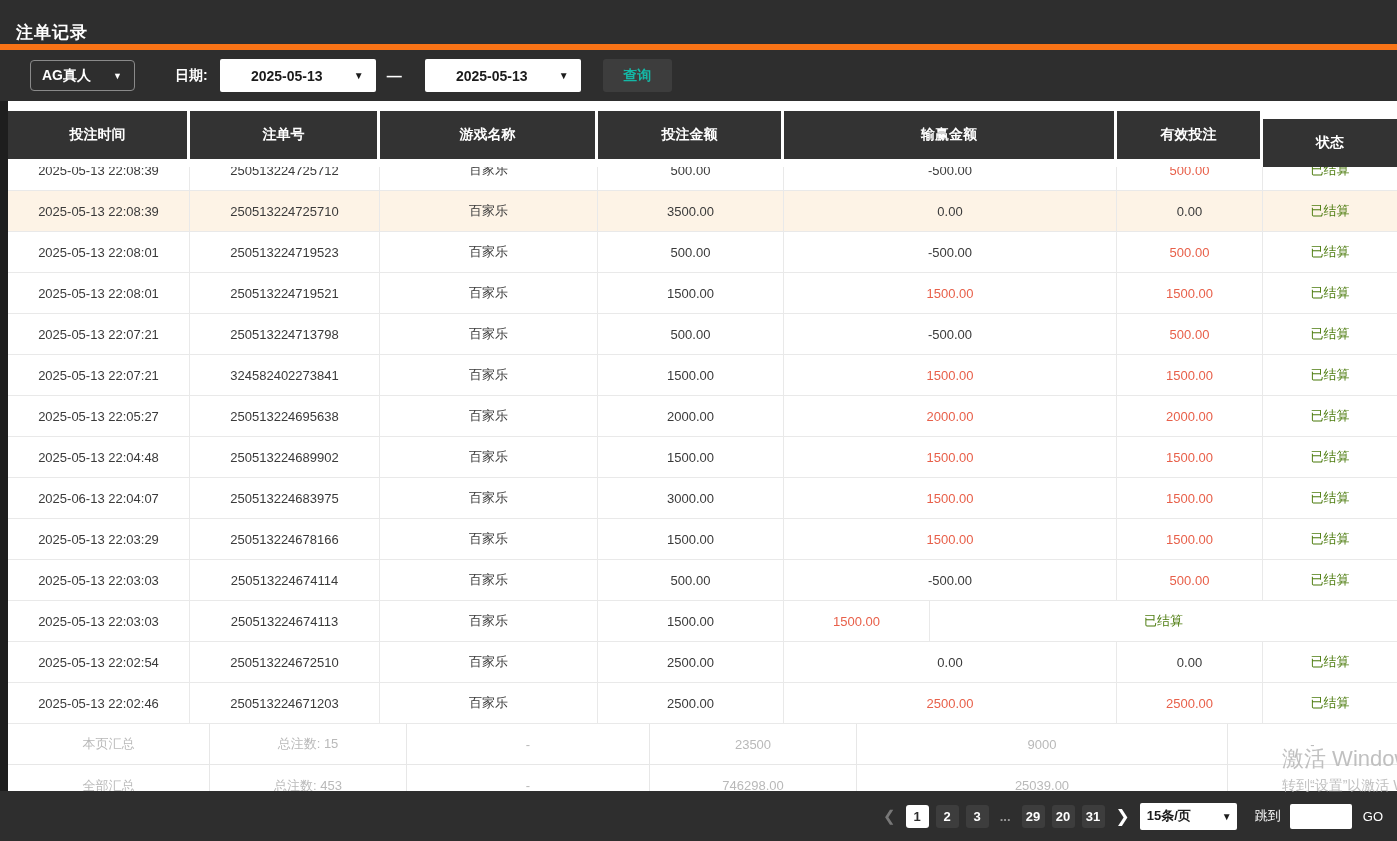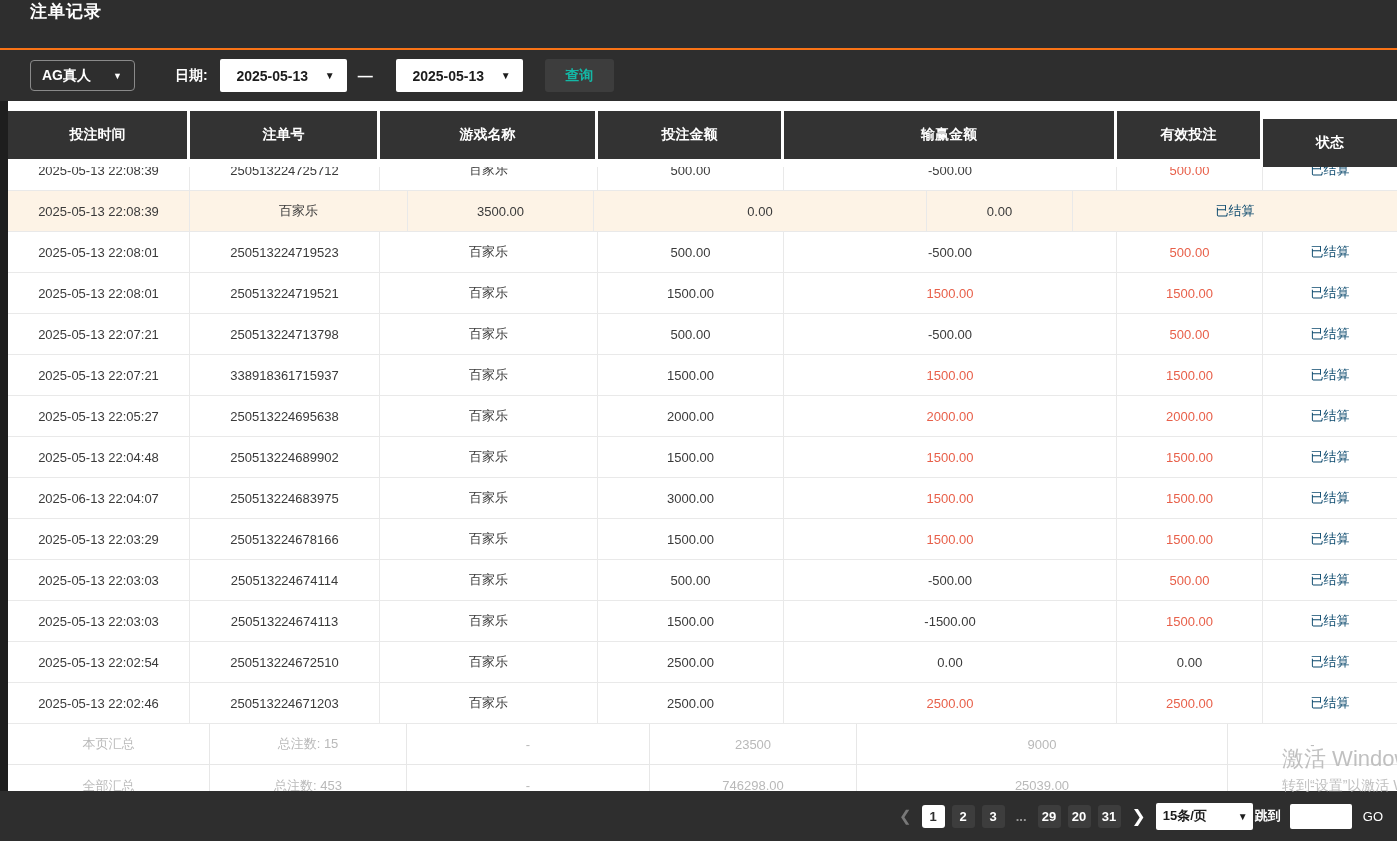--- a/index.html
+++ b/index.html
@@ -1,34 +1,34 @@
 <!DOCTYPE html>
 <html><head>
 <meta charset="utf-8">
 <style>
   * { margin:0; padding:0; box-sizing:border-box; }
   html,body { background:#1a1a1a; }
   body { font-family:"Liberation Sans","DejaVu Sans",sans-serif; }
   .page { position:relative; width:1397px; height:841px; background:#2e2e2e; overflow:hidden; }
 
   
-  .title-bar { height:50px; display:flex; align-items:flex-start; padding-left:30px;
-               border-bottom:2px solid #f97316; }
+  .title-bar { height:50px; display:flex; align-items:flex-end; padding-left:16px;
+               border-bottom:6px solid #f97316; }
   .title-bar .title { color:#fff; font-size:17px; font-weight:700; letter-spacing:1px; }
 
   
   .filter-bar { height:51px; display:flex; align-items:center; padding-left:30px; }
   .game-select { width:105px; height:31px; border:1px solid #8a8a8a; border-radius:4px;
                  display:flex; align-items:center; justify-content:space-between;
                  padding:0 12px 0 11px; cursor:pointer; }
   .game-select .val { color:#fff; font-size:14px; font-weight:700; }
   .caret-w { color:#fff; font-size:9px; }
   .caret-d { color:#1c1c1c; font-size:10px; }
   .date-label { color:#fff; font-size:14px; font-weight:700; margin-left:40px; }
-  .date-select { width:127px; height:33px; background:#fff; border-radius:2px; margin-left:12px;
+  .date-select { width:156px; height:33px; background:#fff; border-radius:2px; margin-left:12px;
                  display:flex; align-items:center; cursor:pointer;justify-content:space-between; }
   .date-select .val { flex:1; text-align:center; color:#1c1c1c; font-size:14px; font-weight:700; }
   .date-select .caret-d { padding-right:12px; }
   .range-dash { color:#fff; font-size:15px; font-weight:700; margin:0 11px; }
   .query-btn { width:69px; height:33px; background:#3d3d3d; border:none; border-radius:3px;
                color:#14b8a6; font-size:14px; font-weight:700; margin-left:22px; cursor:pointer;
                font-family:inherit; }
 
   
   .left-strip { position:absolute; left:0; top:101px; width:8px; height:690px; background:#1e1e1e; }
@@ -39,21 +39,21 @@
   .th:last-child { border-right:none;margin-top:16px; }
   .c0{width:182px}.c1{width:190px}.c2{width:218px}.c3{width:186px}.c4{width:333px}.c5{width:146px}.c6{flex:1}
   .tbody { overflow:hidden; height:557px; background:#fff; }
   .tr { display:flex; height:41px; border-bottom:1px solid #e9e9e9; background:#fff; }
   .tr.highlight { background:#fdf3e6; }
   .tr.clipped { margin-top:-17px; }
   .td { display:flex; align-items:center; justify-content:center;
         color:#3a3a3a; font-size:13px; border-right:1px solid #e9e9e9; }
   .td:last-child { border-right:none; }
   .td.red { color:#e8604a; }
-  .td.green { color:#0c4a6e; }
+  .td.green { color:#4d7c0f; }
 
   
   .summary { background:#fff; }
   .sr { display:flex; height:41px; border-bottom:1px solid #e7e7e7; }
   .sr:last-child { border-bottom:none; }
   .sc { display:flex; align-items:center; justify-content:center;
         color:#b9b9b9; font-size:13px; border-right:1px solid #e7e7e7; }
   .sc:last-child { border-right:none; }
   .s0{width:202px}.s1{width:197px}.s2{width:243px}.s3{width:207px}.s4{width:371px}.s5{flex:1}
 
@@ -65,21 +65,21 @@
   .pg-next { color:#ffffff; font-size:17px; font-weight:700; margin:0 10px 0 4px; cursor:pointer; }
   .pg-btn { min-width:23px; height:23px; padding:0 4px; margin-right:7px; border-radius:3px;
             background:#3d3d3d; color:#fff; font-size:13px; font-weight:700;
             display:flex; align-items:center; justify-content:center; cursor:pointer; }
   .pg-btn.active { background:#fff; color:#2e2e2e; }
   .pg-ellipsis { background:transparent; color:#9a9a9a; min-width:14px; font-weight:700; cursor:default; }
   .size-select { width:97px; height:27px; background:#fff; border-radius:2px;
                  display:flex; align-items:center; justify-content:space-between;
                  padding:0 5px 0 7px; cursor:pointer; }
   .size-select .val { color:#1c1c1c; font-size:13px; font-weight:700; }
-  .jump-label { color:#fff; font-size:13px; font-weight:700; margin-left:2px; }
+  .jump-label { color:#fff; font-size:13px; font-weight:400; margin-left:18px; }
   .jump-input { width:62px; height:25px; margin-left:9px; border:none; border-radius:2px;
                 background:#fff; font-size:13px; padding:0 5px; font-family:inherit; }
   .go-label { color:#fff; font-size:13px; font-weight:400; margin-left:11px; margin-right:4px; cursor:pointer; }
 
   
   .watermark { position:absolute; left:1282px; top:744px; white-space:nowrap; pointer-events:none; }
   .wm1 { color:rgba(185,185,185,0.9); font-size:22px; font-weight:300; }
   .wm2 { color:rgba(185,185,185,0.9); font-size:14px; margin-top:3px; }
 </style>
 </head>
@@ -126,20 +126,21 @@
     <div class="td c0">2025-05-13 22:08:39</div>
     <div class="td c1">250513224725712</div>
     <div class="td c2">百家乐</div>
     <div class="td c3">500.00</div>
     <div class="td c4">-500.00</div>
     <div class="td c5 red">500.00</div>
     <div class="td c6 green">已结算</div>
   </div>
         <div class="tr highlight">
     <div class="td c0">2025-05-13 22:08:39</div>
+    <div class="td c1">250513224725710</div>
     <div class="td c2">百家乐</div>
     <div class="td c3">3500.00</div>
     <div class="td c4">0.00</div>
     <div class="td c5">0.00</div>
     <div class="td c6 green">已结算</div>
   </div>
         <div class="tr">
     <div class="td c0">2025-05-13 22:08:01</div>
     <div class="td c1">250513224719523</div>
     <div class="td c2">百家乐</div>
@@ -161,21 +162,21 @@
     <div class="td c0">2025-05-13 22:07:21</div>
     <div class="td c1">250513224713798</div>
     <div class="td c2">百家乐</div>
     <div class="td c3">500.00</div>
     <div class="td c4">-500.00</div>
     <div class="td c5 red">500.00</div>
     <div class="td c6 green">已结算</div>
   </div>
         <div class="tr">
     <div class="td c0">2025-05-13 22:07:21</div>
-    <div class="td c1">338918361715937</div>
+    <div class="td c1">324582402273841</div>
     <div class="td c2">百家乐</div>
     <div class="td c3">1500.00</div>
     <div class="td c4 red">1500.00</div>
     <div class="td c5 red">1500.00</div>
     <div class="td c6 green">已结算</div>
   </div>
         <div class="tr">
     <div class="td c0">2025-05-13 22:05:27</div>
     <div class="td c1">250513224695638</div>
     <div class="td c2">百家乐</div>
@@ -218,21 +219,20 @@
     <div class="td c3">500.00</div>
     <div class="td c4">-500.00</div>
     <div class="td c5 red">500.00</div>
     <div class="td c6 green">已结算</div>
   </div>
         <div class="tr">
     <div class="td c0">2025-05-13 22:03:03</div>
     <div class="td c1">250513224674113</div>
     <div class="td c2">百家乐</div>
     <div class="td c3">1500.00</div>
-    <div class="td c4">-1500.00</div>
     <div class="td c5 red">1500.00</div>
     <div class="td c6 green">已结算</div>
   </div>
         <div class="tr">
     <div class="td c0">2025-05-13 22:02:54</div>
     <div class="td c1">250513224672510</div>
     <div class="td c2">百家乐</div>
     <div class="td c3">2500.00</div>
     <div class="td c4">0.00</div>
     <div class="td c5">0.00</div>

